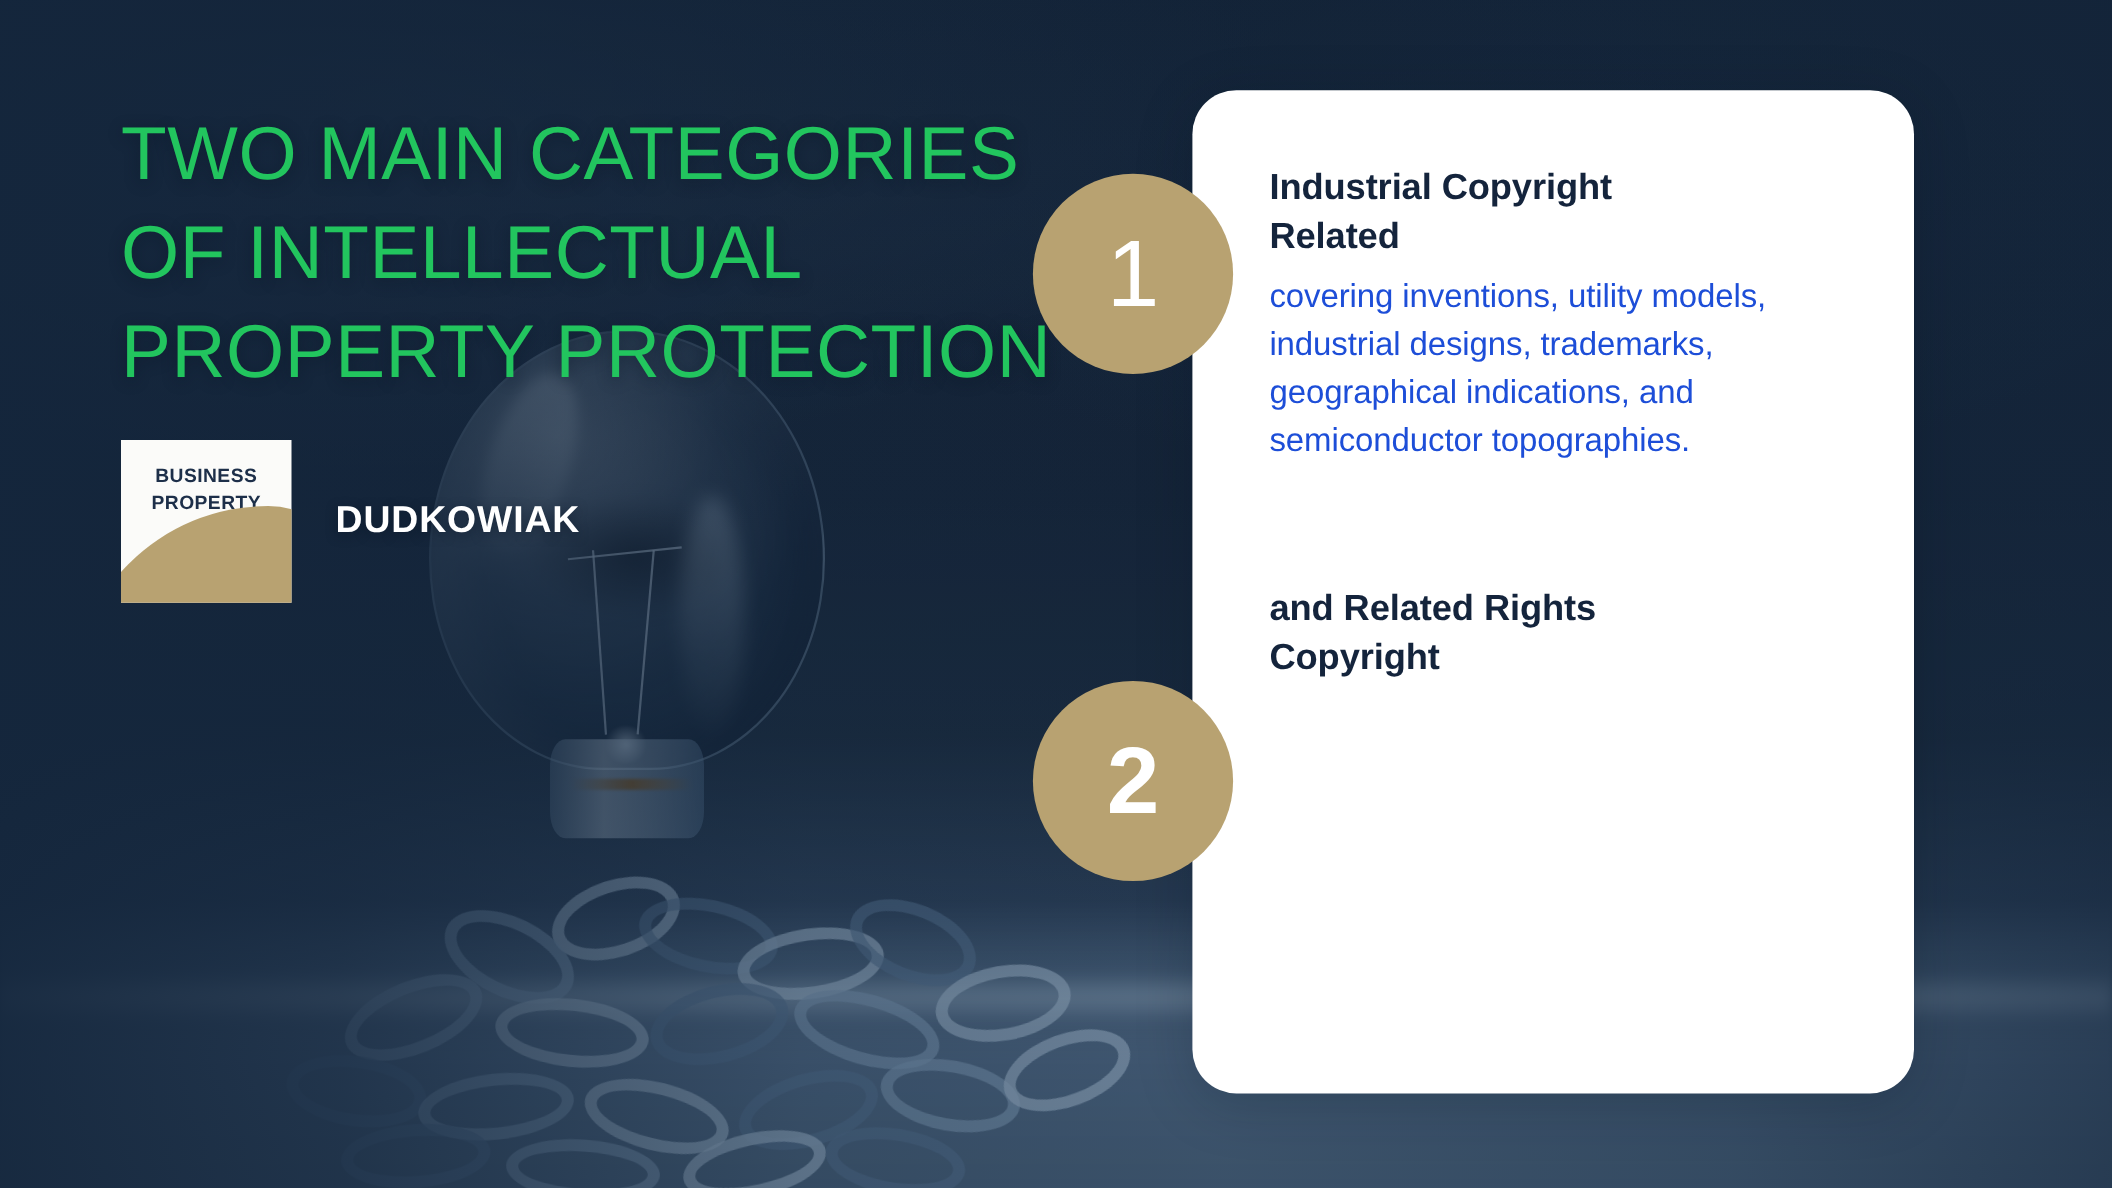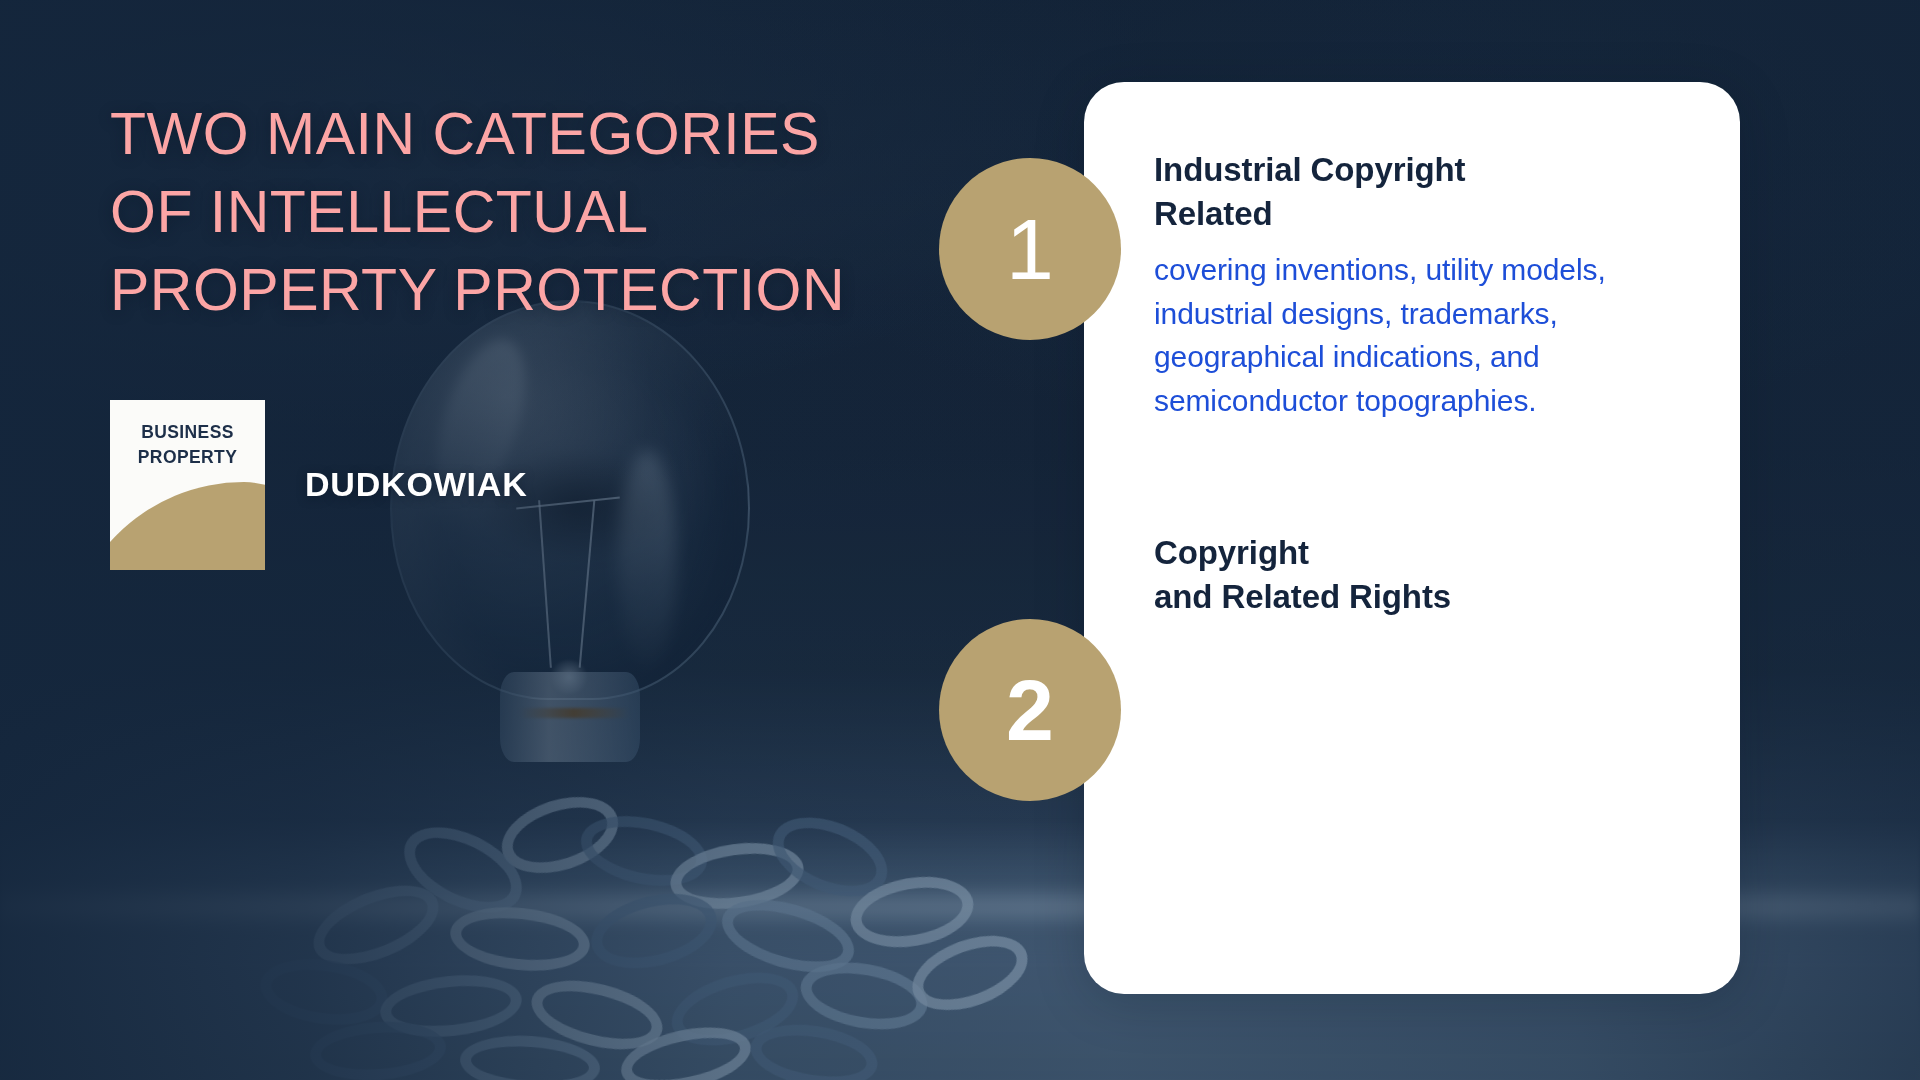--- a/index.html
+++ b/index.html
@@ -161,44 +161,44 @@
   }
 
   
   .left-col {
     position: absolute;
     left: 110px;
     top: 96px;
     width: 830px;
   }
   .slide-title {
-    color: #fca5a5;
+    color: #22c55e;
     font-family: "Liberation Sans", sans-serif;
     font-weight: 300;
-    font-size: 59px;
+    font-size: 68px;
     line-height: 1.32;
     letter-spacing: 0.5px;
     text-transform: uppercase;
     text-shadow: 0 2px 14px rgba(8,20,36,.45);
   }
   .slide-title .tline { display: block; white-space: nowrap; }
 
   
   .brand {
     position: absolute;
     left: 110px;
     top: 400px;
     display: flex;
     align-items: center;
     gap: 40px;
   }
   .brand-mark {
     position: relative;
     width: 155px;
-    height: 170px;
+    height: 148px;
     background: #fbfbf9;
     overflow: hidden;
     flex: none;
   }
   .brand-mark-text {
     position: absolute;
     left: 0; right: 0;
     top: 20px;
     text-align: center;
     color: #1d2f49;
@@ -382,21 +382,21 @@
           <span>Related</span>
         </div>
         <p class="item-body">covering inventions, utility models, industrial designs, trademarks, geographical indications, and semiconductor topographies.</p>
       </div>
 
       <div class="item item-2">
         <div class="badge badge-2">
           <span class="badge-num">2</span>
         </div>
         <div class="item-title">
+          <span>and Related Rights</span>
           <span>Copyright</span>
-          <span>and Related Rights</span>
         </div>
       </div>
 
     </div>
   </div>
 
 </div>
 
 </body></html>

